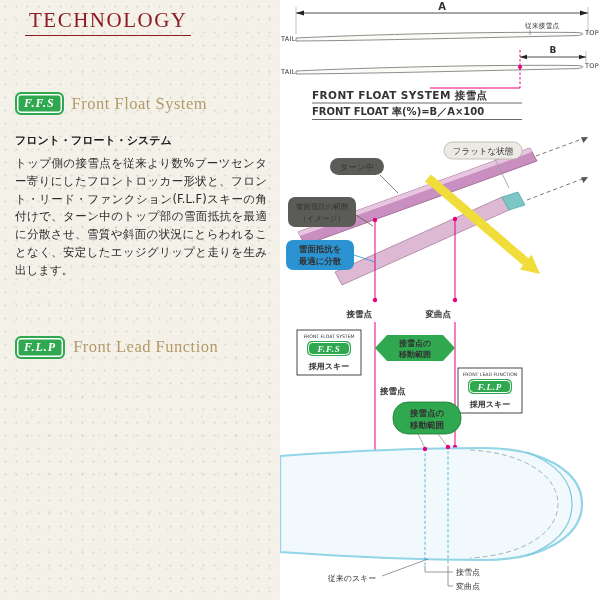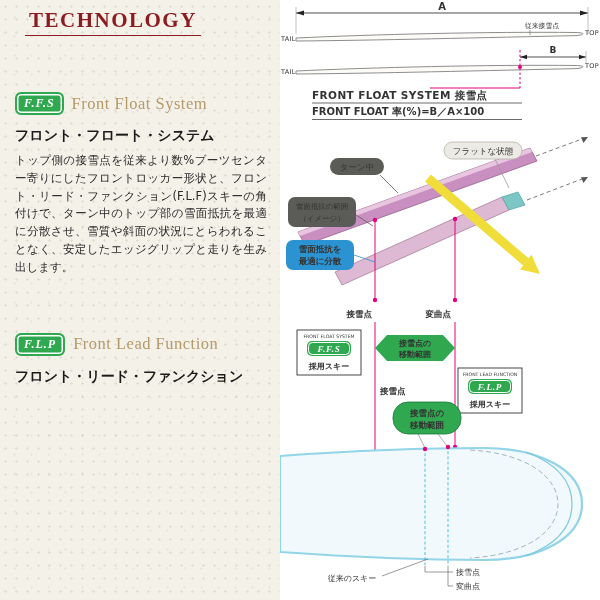--- a/index.html
+++ b/index.html
@@ -10,34 +10,34 @@
     padding:6px 13px 0 15px;
     background-color:#f4f1e9;
     background-image:
       radial-gradient(rgba(120,110,90,.14) 1px, transparent 1.2px),
       radial-gradient(rgba(160,150,130,.10) 1px, transparent 1.2px);
     background-size:11px 13px,17px 19px;
     background-position:0 0,6px 8px;
   }
   .title{
     display:inline-block;margin:2px 0 0 10px;padding:0 4px 2px 4px;
-    font-family:"Liberation Serif",serif;font-size:21px;font-weight:700;
+    font-family:"Liberation Serif",serif;font-size:21px;font-weight:400;
     letter-spacing:1.5px;color:#8b1c22;border-bottom:1.5px solid #8b1c22;
   }
   .section-head{display:flex;align-items:center;gap:8px;}
   .sec-ffs{margin-top:56px;}
   .sec-flp{margin-top:56px;}
   .badge{
     display:inline-block;background:#2fa84f;color:#fff;
     font-family:"Liberation Serif",serif;font-style:italic;font-weight:bold;
     font-size:12px;letter-spacing:1px;padding:2px 7px;border-radius:6px;
     border:2px solid #2fa84f;box-shadow:inset 0 0 0 1.5px #fff;
   }
   .heading-en{font-family:"Liberation Serif",serif;font-size:16.5px;color:#b49a6a;letter-spacing:.5px;}
-  .heading-jp{font-size:14px;font-weight:bold;color:#1a1a1a;margin:12px 0 7px 0;}
+  .heading-jp{font-size:11px;font-weight:bold;color:#1a1a1a;margin:18px 0 7px 0;}
   .body-text{margin:0;font-size:11.5px;line-height:1.55;color:#2a2a2a;text-align:justify;}
   .right{position:absolute;left:280px;top:0;}
   svg text{font-family:"DejaVu Sans",sans-serif;fill:#333;}
   svg text.en-small{letter-spacing:.3px;}
   svg text.badge-t{font-family:"Liberation Serif",serif;font-style:italic;font-weight:bold;fill:#fff;letter-spacing:.8px;}
 </style>
 </head>
 <body>
 
 <div class="page">
@@ -52,21 +52,20 @@
       </div>
       <div class="heading-jp">フロント・フロート・システム</div>
       <p class="body-text">トップ側の接雪点を従来より数%ブーツセンター寄りにしたフロントロッカー形状と、フロント・リード・ファンクション(F.L.F)スキーの角付けで、ターン中のトップ部の雪面抵抗を最適に分散させ、雪質や斜面の状況にとらわれることなく、安定したエッジグリップと走りを生み出します。</p>
     </div>
 
     <div class="sec-flp">
       <div class="section-head">
         <span class="badge">F.L.P</span>
         <span class="heading-en">Front Lead Function</span>
       </div>
-      <div class="heading-jp">フロント・リード・ファンクション</div>
     </div>
   </div>
 
   <svg class="right" width="320" height="600" viewBox="0 0 320 600">
 
     <g>
       <line x1="16" y1="13" x2="308" y2="13" stroke="#222" stroke-width="0.8"></line>
       <polygon points="16,13 24,10.5 24,15.5" fill="#222"></polygon>
       <polygon points="308,13 300,10.5 300,15.5" fill="#222"></polygon>
       <line x1="16" y1="7" x2="16" y2="34" stroke="#999" stroke-width="0.6"></line>

